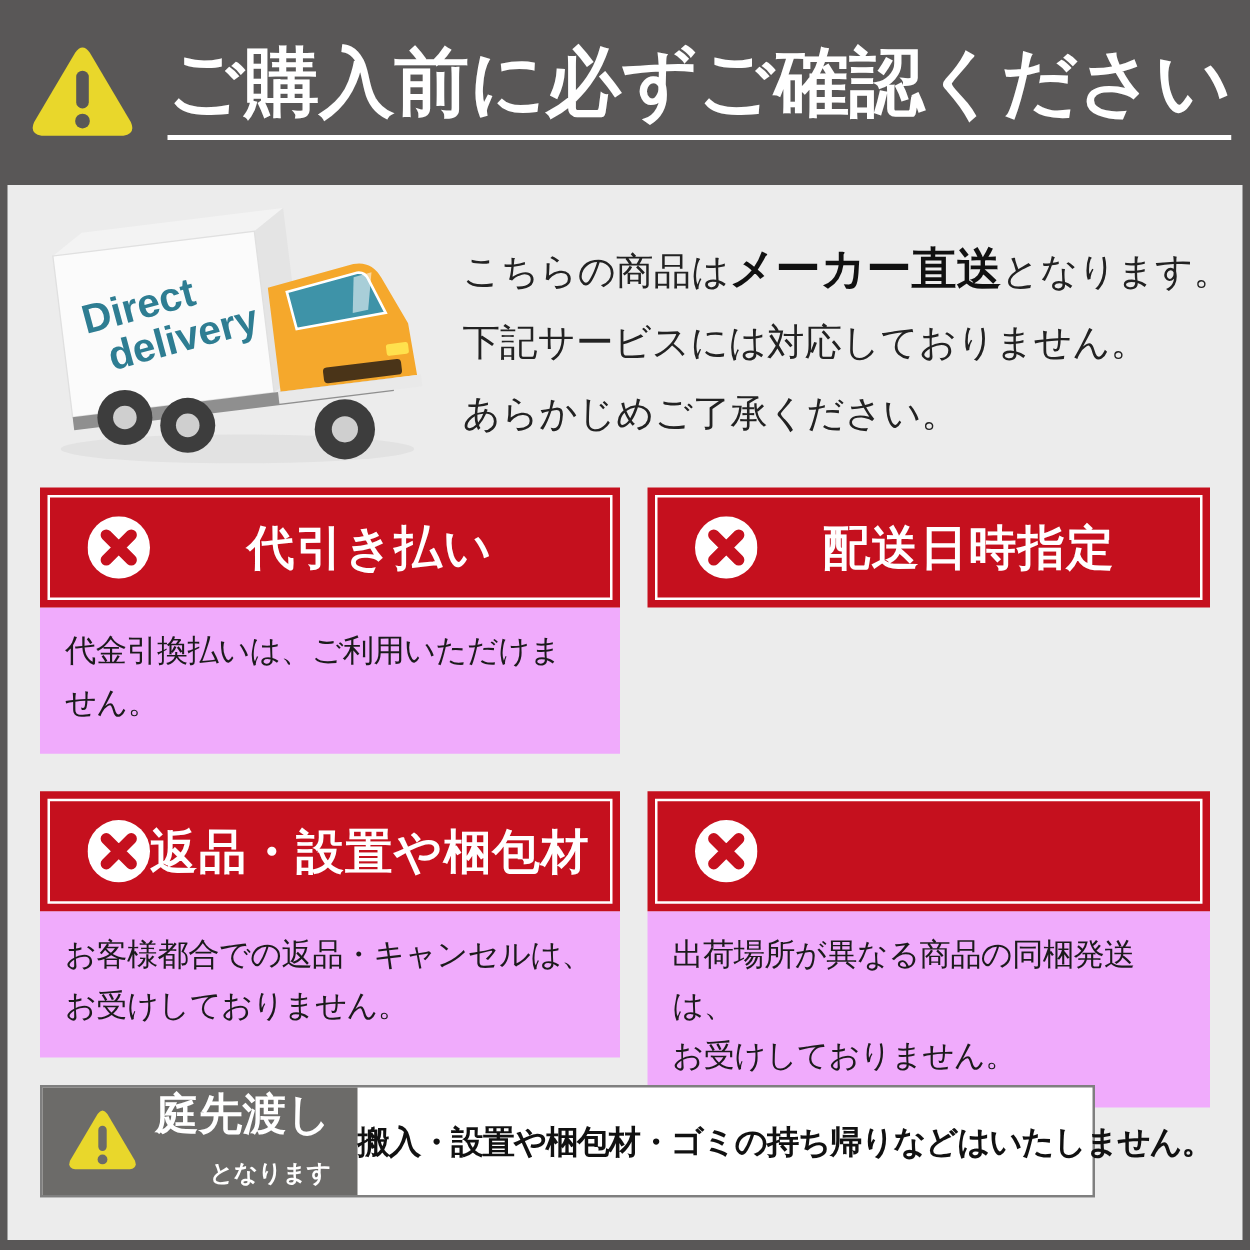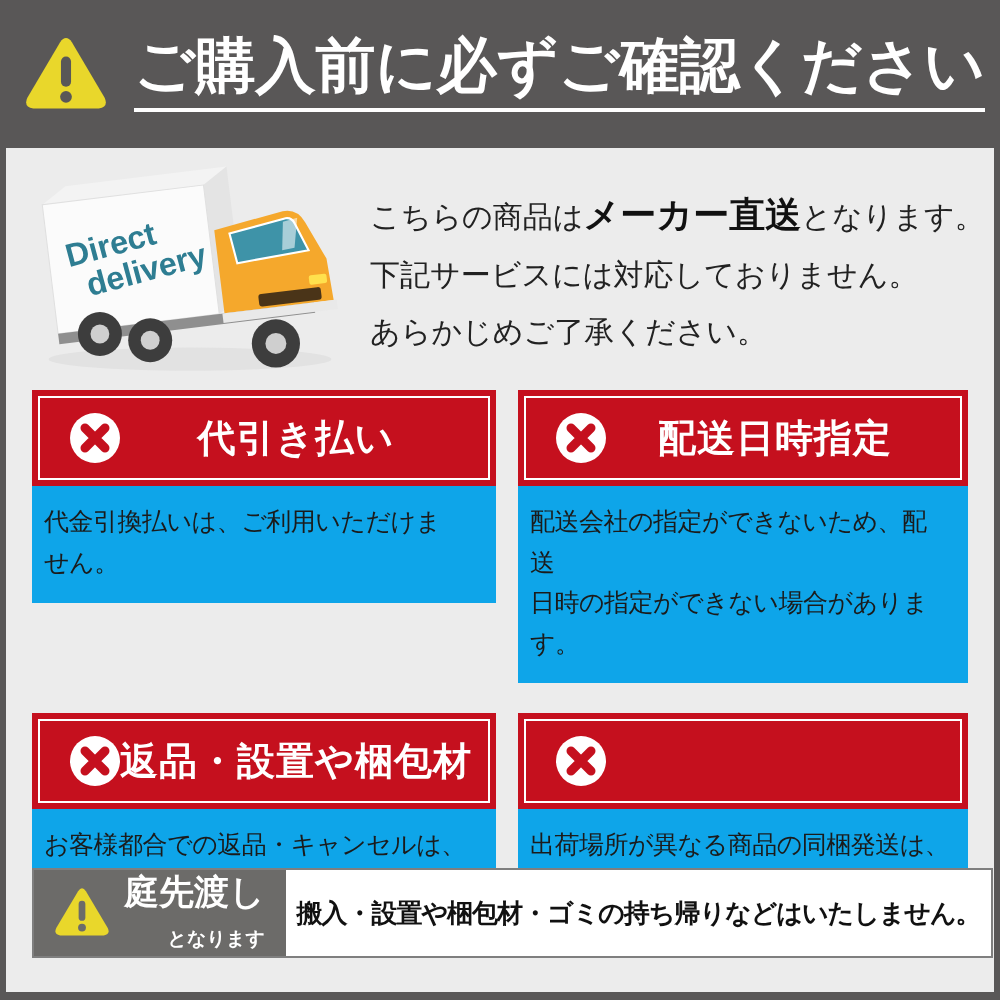--- a/index.html
+++ b/index.html
@@ -52,26 +52,26 @@
   }
   .card-header::after{
     content:"";position:absolute;inset:6px;border:2px solid #fff;pointer-events:none;
   }
   .x-icon{width:50px;height:50px;flex:0 0 auto;}
   .card-title{
     flex:1;text-align:center;color:#fff;font-weight:bold;font-size:38px;
     letter-spacing:1px;white-space:nowrap;
   }
   .card-body{
-    background:#0ea5e9;padding:15px 18px 20px 12px;font-size:25px;line-height:1.62;
+    background:#f0abfc;padding:15px 18px 20px 20px;font-size:25px;line-height:1.62;
     letter-spacing:-0.5px;color:#1b1b1b;white-space:pre-line;min-height:82px;
   }
   
   .footer{
-    position:absolute;left:32px;top:868px;width:961px;height:90px;
+    position:absolute;left:32px;top:868px;width:844px;height:90px;
     border:2px solid #7f7f7f;box-sizing:border-box;background:#fff;display:flex;
   }
   .footer-left{
     width:252px;flex:0 0 auto;background:var(--footer_gray);
     display:flex;align-items:center;padding-left:20px;box-sizing:border-box;
   }
   .footer-left .tri{width:56px;height:60px;flex:0 0 auto;}
   .footer-labels{margin-left:14px;color:#fff;}
   .footer-label-main{font-size:35px;font-weight:bold;line-height:1;white-space:nowrap;}
   .footer-label-sub{font-size:19px;font-weight:bold;text-align:right;margin-top:17px;white-space:nowrap;}
@@ -147,22 +147,20 @@
   </div>
 
   <div class="card">
     <div class="card-header">
       <svg class="x-icon" viewBox="0 0 50 50" aria-hidden="true">
         <circle cx="25" cy="25" r="25" fill="#ffffff"></circle>
         <path d="M15 15 L35 35 M35 15 L15 35" stroke="var(--accent_red)" stroke-width="9" stroke-linecap="round"></path>
       </svg>
       <div class="card-title">配送日時指定</div>
     </div>
-    <div class="card-body">配送会社の指定ができないため、配送
-日時の指定ができない場合があります。</div>
   </div>
 
   <div class="card">
     <div class="card-header">
       <svg class="x-icon" viewBox="0 0 50 50" aria-hidden="true">
         <circle cx="25" cy="25" r="25" fill="#ffffff"></circle>
         <path d="M15 15 L35 35 M35 15 L15 35" stroke="var(--accent_red)" stroke-width="9" stroke-linecap="round"></path>
       </svg>
       <div class="card-title">返品・設置や梱包材</div>
     </div>

